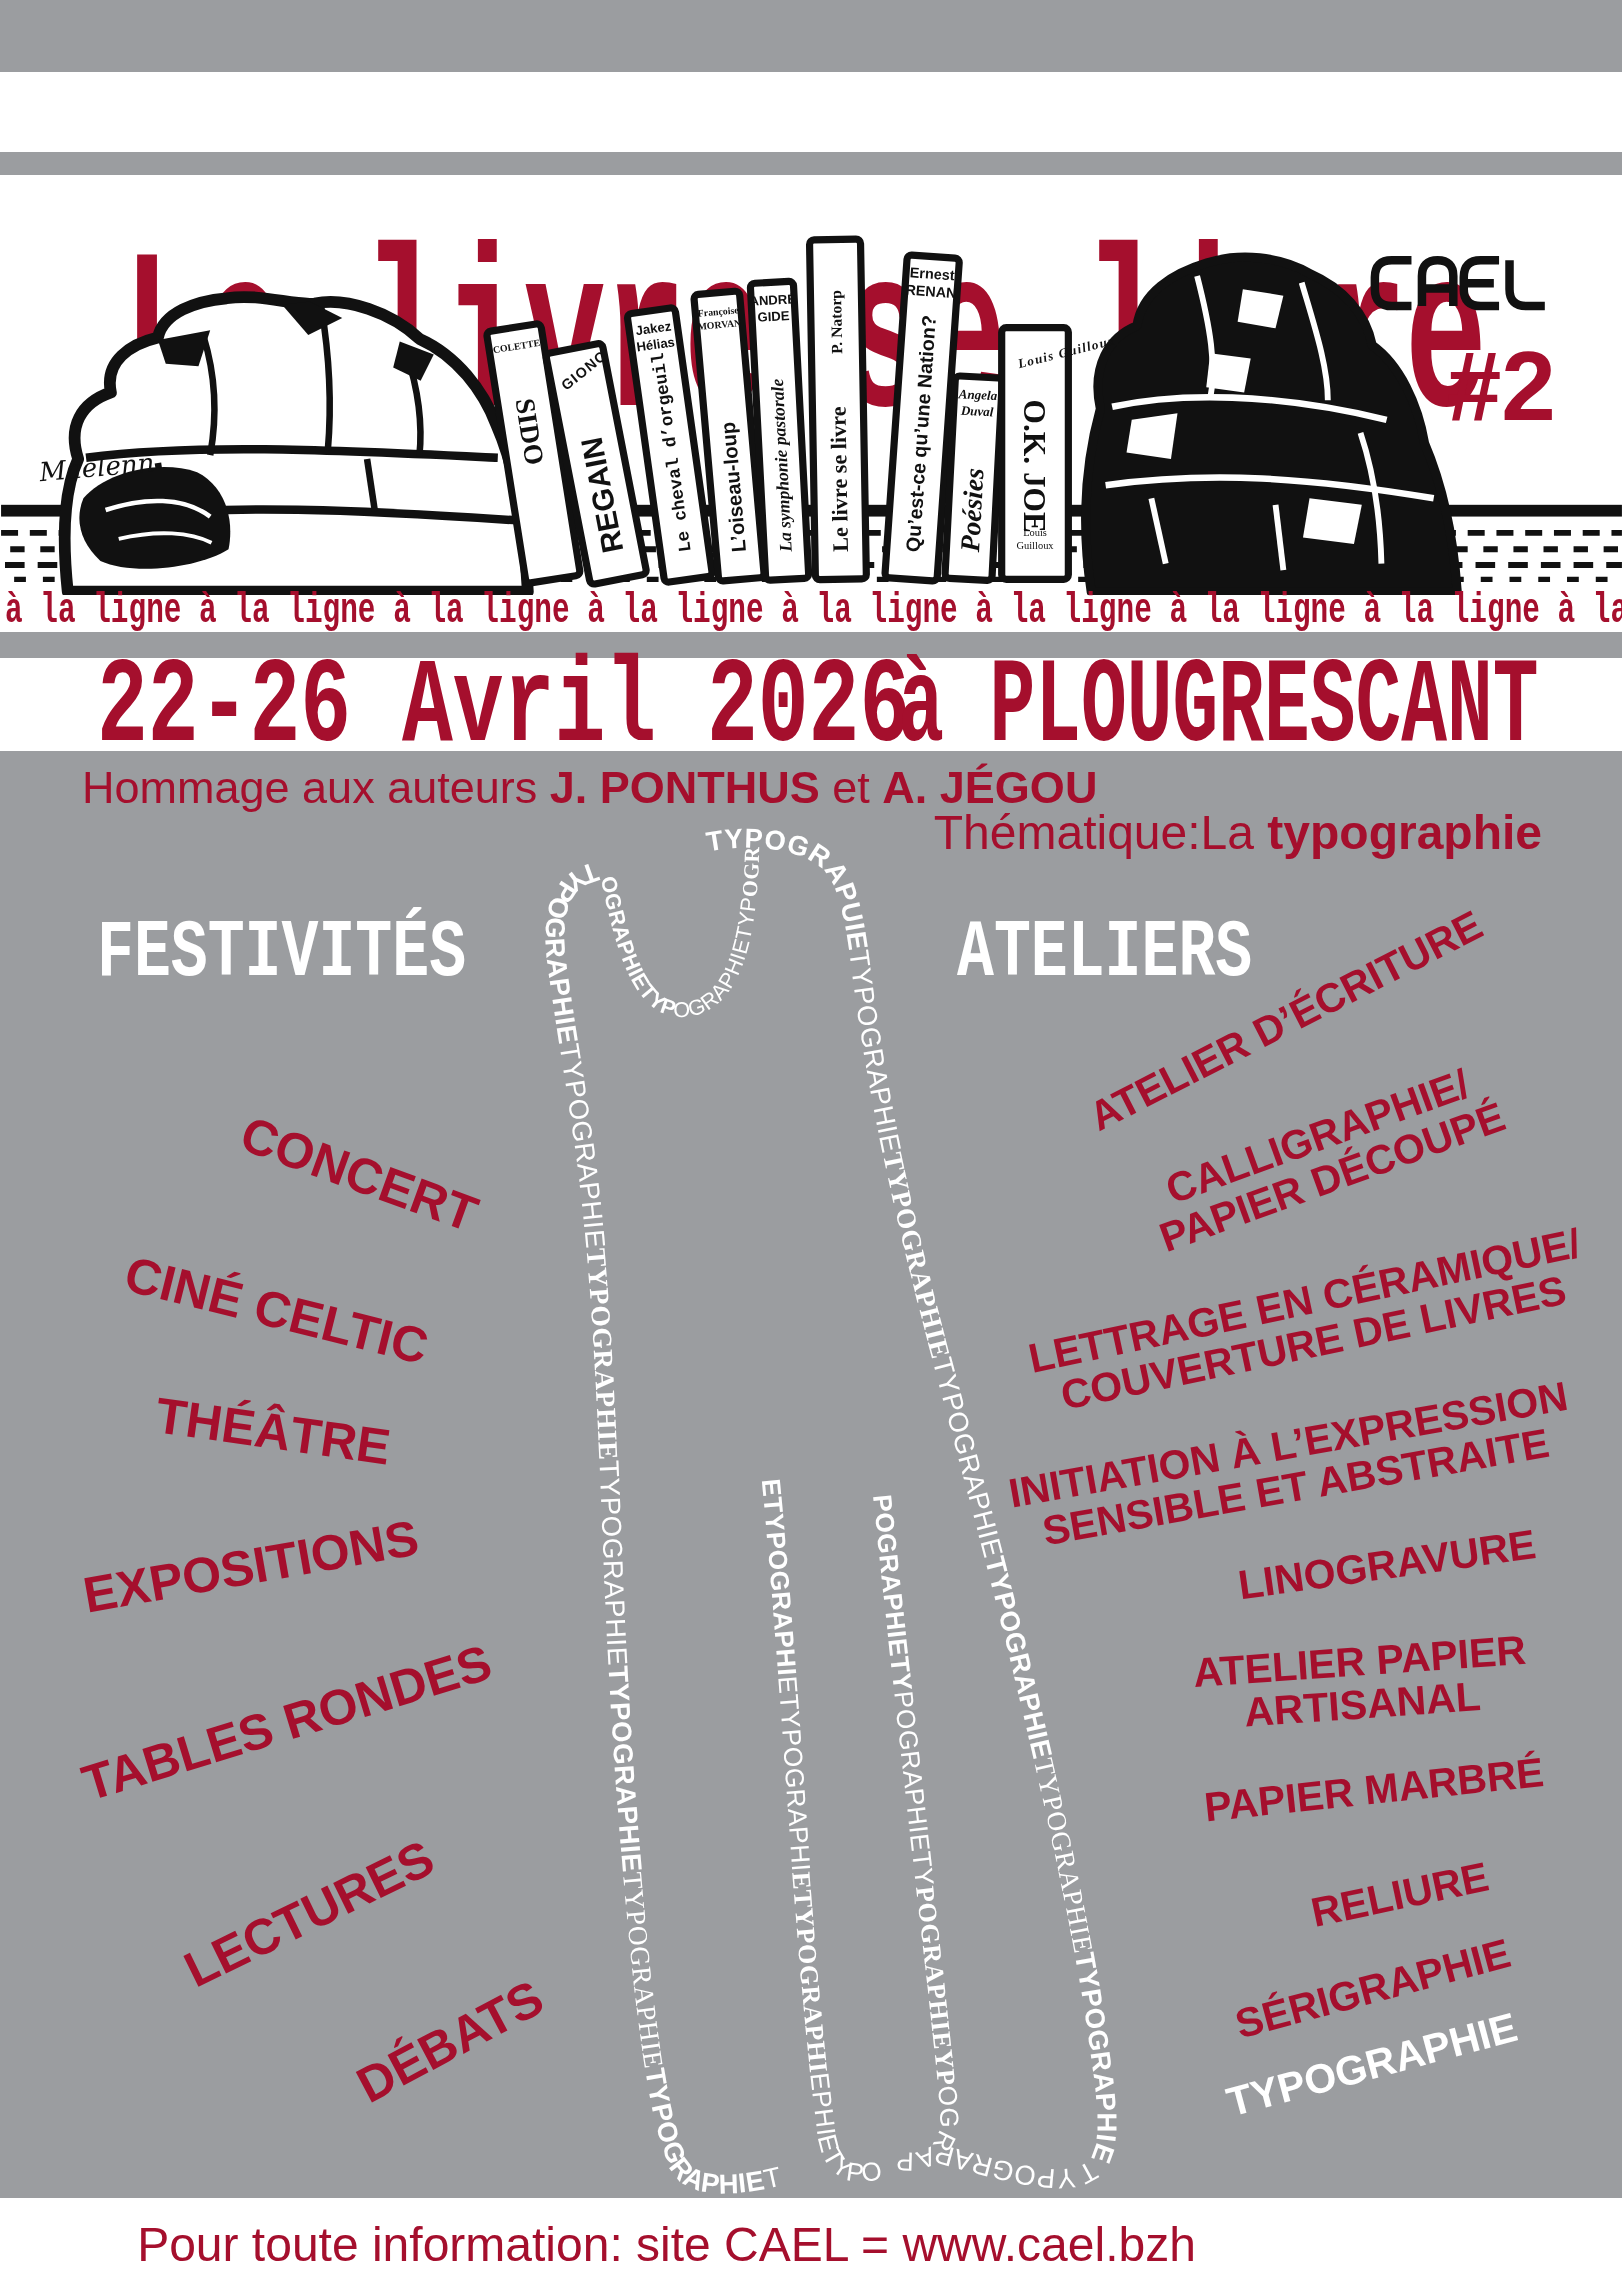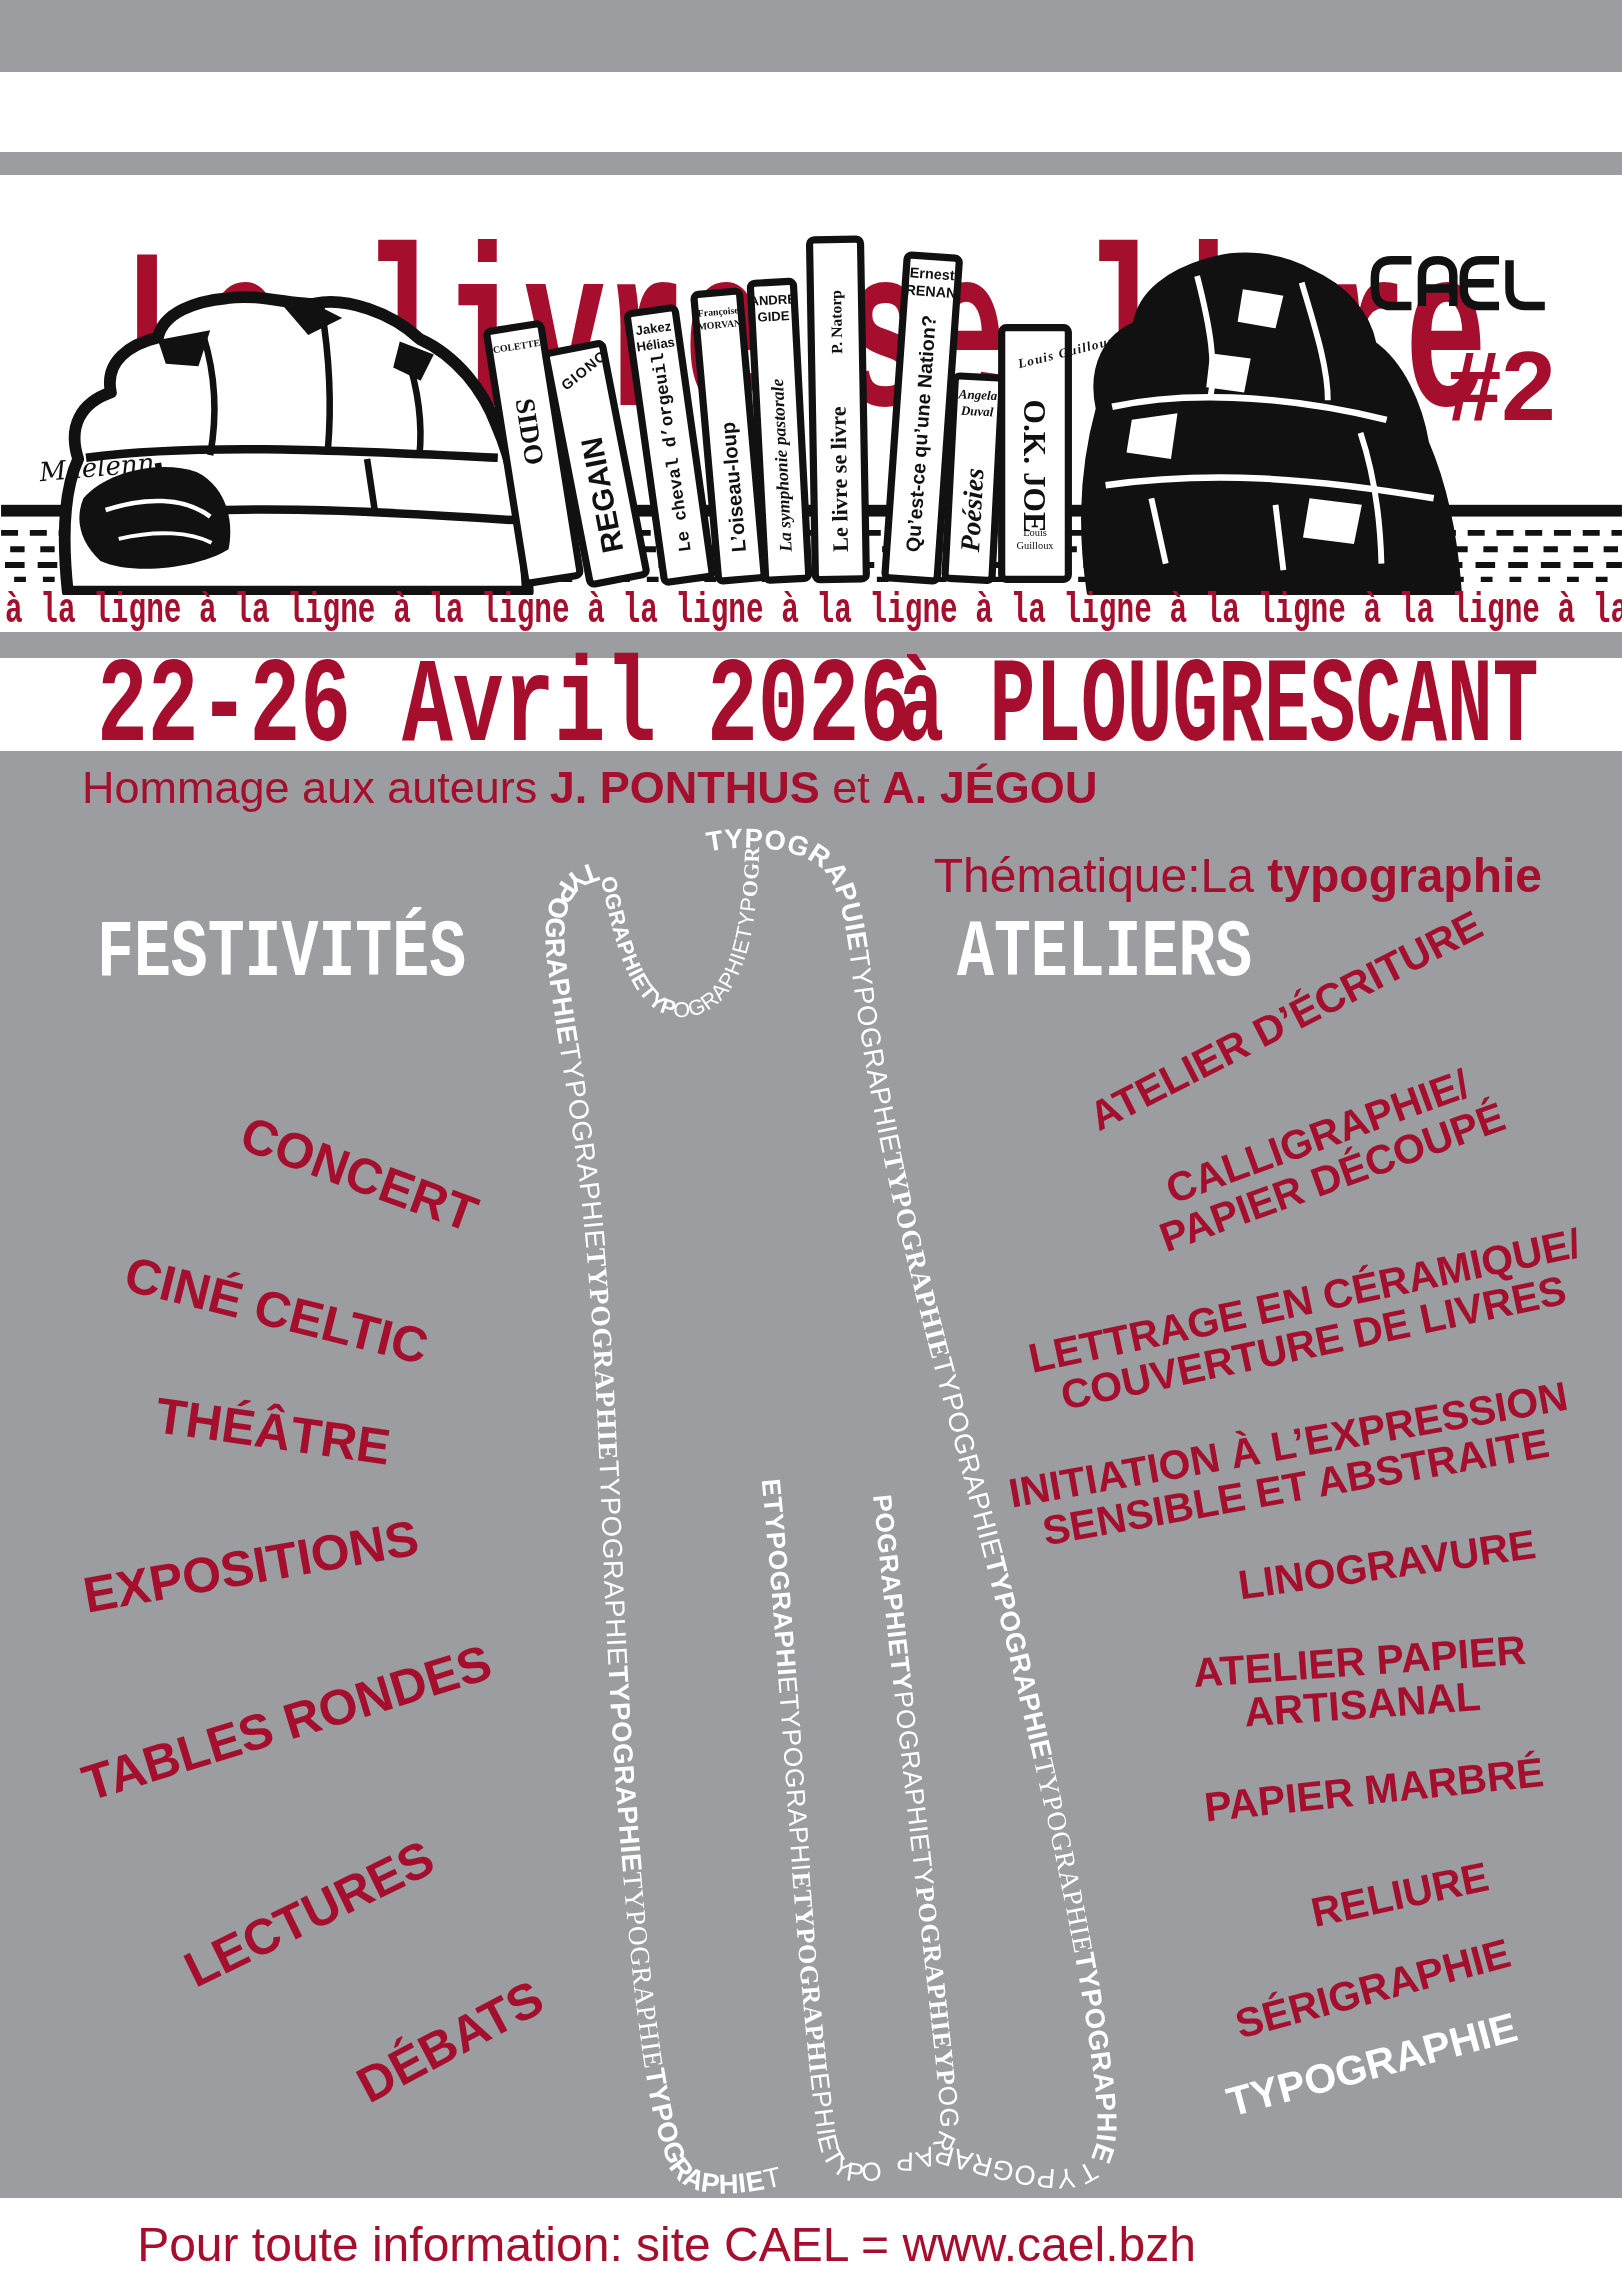--- a/index.html
+++ b/index.html
@@ -13,21 +13,21 @@
   .title{position:absolute;left:123px;top:77px;font-size:229px;line-height:1;white-space:nowrap;
          transform:scaleX(0.60);transform-origin:left top;letter-spacing:-3.9px;}
   .ticker{position:absolute;left:5.2px;top:591px;height:41px;font-size:42px;line-height:41px;
           white-space:nowrap;transform:scaleX(0.70);transform-origin:left top;}
   .dates{position:absolute;left:97px;top:647px;font-size:121px;line-height:1;white-space:nowrap;
          transform:scaleX(0.70);transform-origin:left top;}
   .place{position:absolute;right:84px;top:647px;font-size:121px;line-height:1;white-space:nowrap;
          transform:scaleX(0.63);transform-origin:right top;}
   .hommage{position:absolute;left:82px;top:764px;font-size:45px;line-height:1.05;white-space:nowrap;}
   .hommage b{font-weight:bold;}
-  .theme{position:absolute;right:81px;top:851px;font-size:48px;line-height:1.05;white-space:nowrap;margin-left:40px;}
+  .theme{position:absolute;right:81px;top:808px;font-size:48px;line-height:1.05;white-space:nowrap;margin-left:40px;}
   .colhead{position:absolute;top:913px;font-size:82px;line-height:1;white-space:nowrap;
            transform:scaleX(0.75);transform-origin:left top;}
   .activity{position:absolute;font-weight:bold;line-height:1.04;white-space:nowrap;text-align:center;}
   .footer-band{position:absolute;left:0;top:2199px;width:1623px;height:97px;background:#fff;}
   .footer-text{position:absolute;left:0;top:2217px;width:1333px;text-align:center;font-size:48px;}
   svg{position:absolute;left:0;top:0;}
   .noptr{pointer-events:none;}
 </style>
 </head>
 <body>

